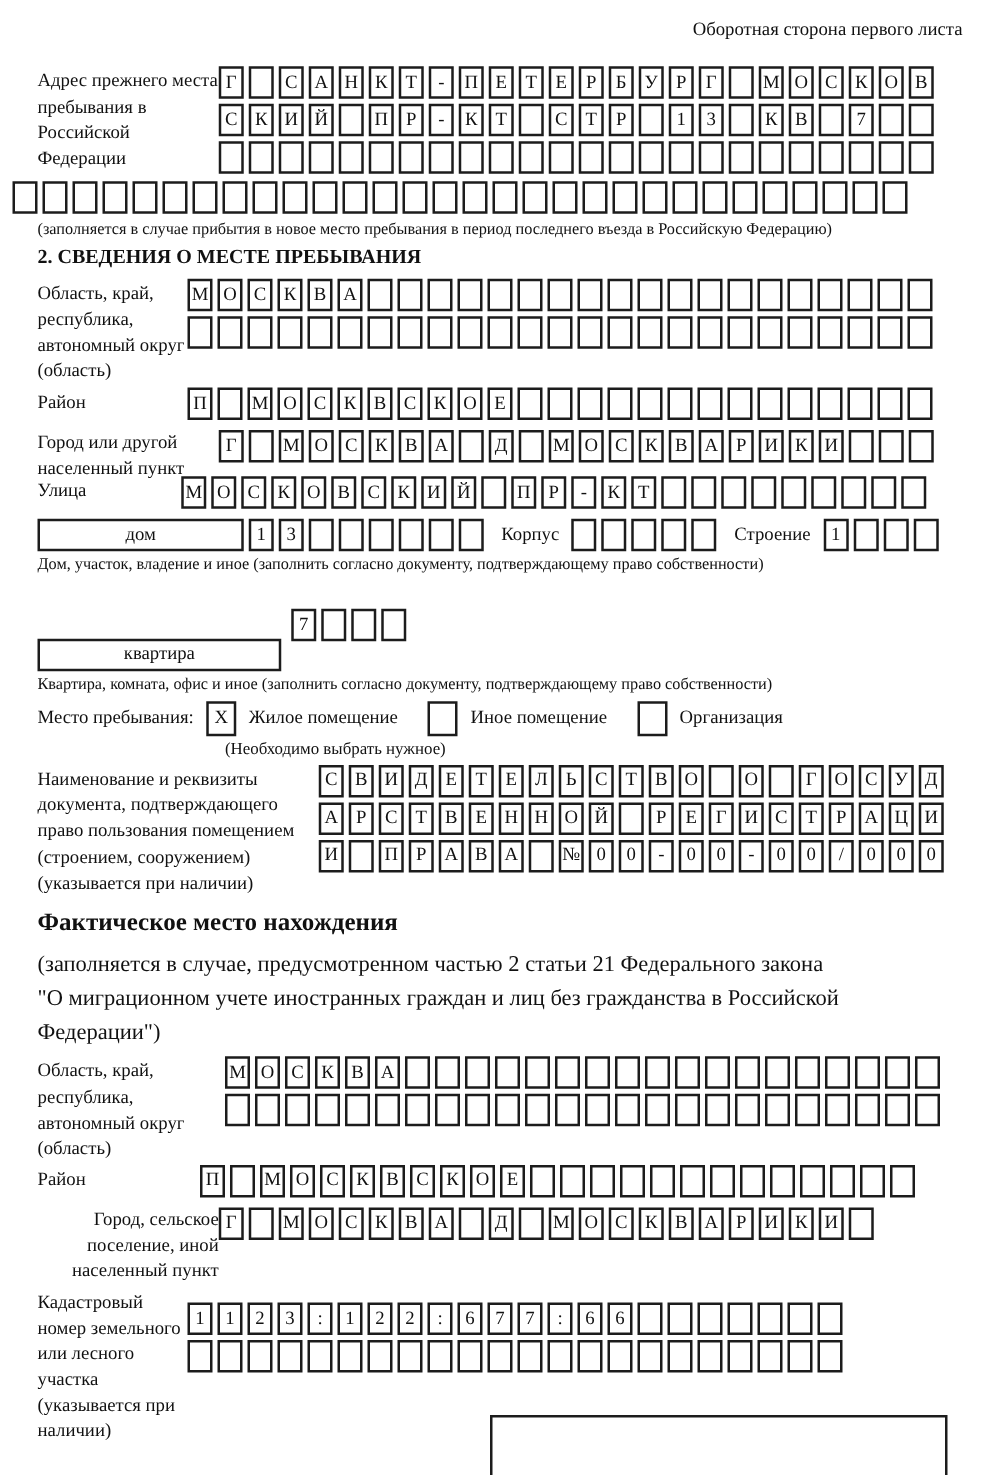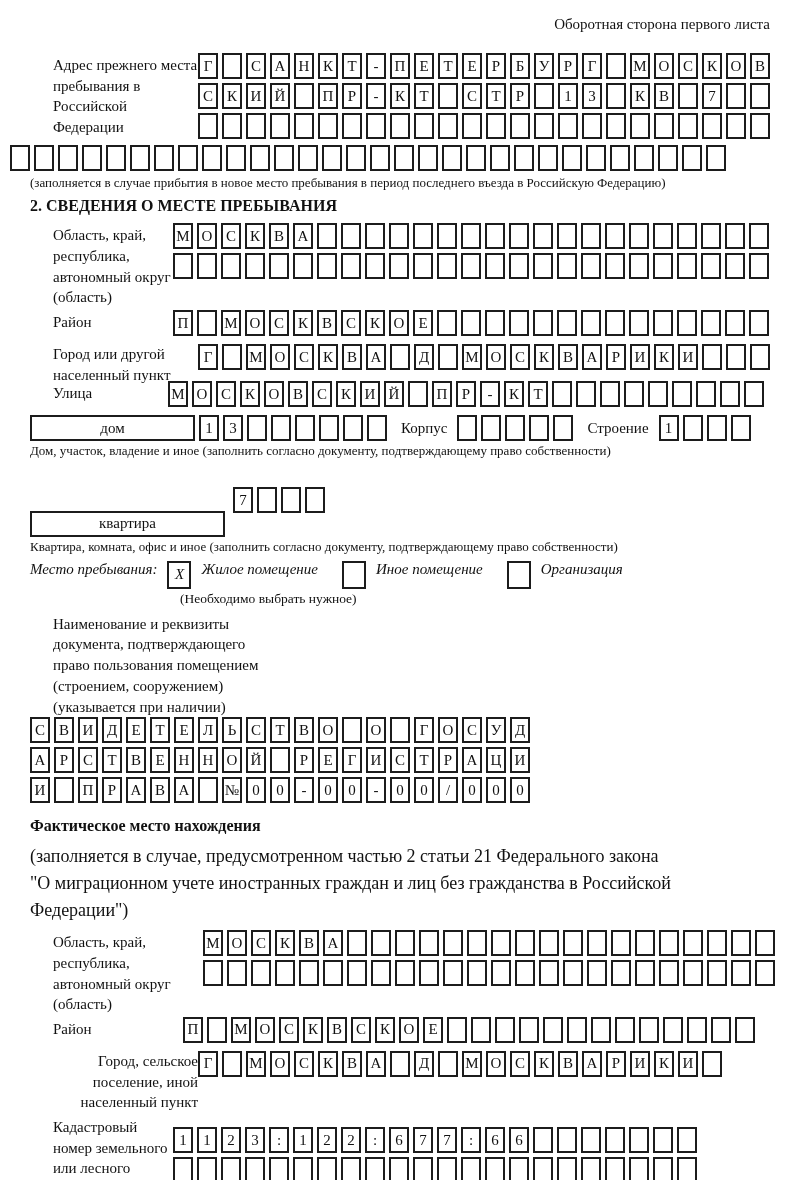--- a/index.html
+++ b/index.html
@@ -6,42 +6,42 @@
   body {
     width:800px; height:1180px; overflow:hidden; box-sizing:border-box;
     padding:16px 30px 10px 30px;
     font-family:"Liberation Serif", serif; color:#111; font-size:15px;
   }
   .right { text-align:right; }
   .center { text-align:left; }
   .bold { font-weight:bold; }
 
   .field { display:flex; align-items:flex-start; margin-bottom:2px; }
-  .flabel { flex:0 0 auto; line-height:1.38; padding-top:2px;margin-left:23px; }
+  .flabel { flex:0 0 auto; line-height:1.38; padding-top:2px; }
   .frows { flex:1 1 auto; }
 
   .boxrow { display:flex; gap:4px; margin-bottom:4px; flex-wrap:nowrap; }
   .cbox {
     flex:0 0 auto; width:16px; height:22px; border:2px solid #1c1c1c;
     display:flex; align-items:center; justify-content:center;
     font-size:15px; line-height:1; background:#fff;
   }
   .fullrow { margin-left:-20px; margin-top:1px; }
 
   .caption { font-size:13px; line-height:1.25; margin:2px 0 4px 0; }
   .sec-title { font-size:16px; margin:6px 0 8px 0; }
 
   .widebox {
     border:2px solid #1c1c1c; height:22px; display:flex;
     align-items:center; justify-content:center; background:#fff; flex:0 0 auto;
   }
   .domrow { display:flex; align-items:center; gap:4px; margin:4px 0 2px 0; }
   .inline-label { padding:0 6px 0 10px; white-space:nowrap; }
 
-  .chkrow { display:flex; align-items:flex-start; margin:6px 0 2px 0;font-style:italic; }
+  .chkrow { display:flex; align-items:center; margin:6px 0 2px 0; }
   .chk { width:20px; height:24px; margin:0 10px; }
   .chkrow .opt-label { margin-right:14px; }
 
   .fact-note { font-size:18px; line-height:1.5; }
 
   .stamp-box {
     width:362px; height:172px; border:2px solid #1c1c1c; background:#fff;
     margin-left:362px; margin-top:-26px;
   }
   .note-small { font-size:13.5px; }
@@ -374,21 +374,21 @@
   <span>Место пребывания:</span>
   <span class="cbox chk">X</span>
   <span class="opt-label">Жилое помещение</span>
   <span class="cbox chk"></span>
   <span class="opt-label">Иное помещение</span>
   <span class="cbox chk"></span>
   <span class="opt-label">Организация</span>
 </div>
 <div class="caption note-small" style="margin-left:150px;">(Необходимо выбрать нужное)</div>
 
-<div class="field" style="margin-top:4px;flex-direction:column;">
+<div class="field" style="margin-top:4px;">
   <div class="flabel doc-label">Наименование и реквизиты документа, подтверждающего право пользования помещением (строением, сооружением) (указывается при наличии)</div>
   <div class="frows">
     <div class="boxrow">
         <span class="cbox">С</span>
         <span class="cbox">В</span>
         <span class="cbox">И</span>
         <span class="cbox">Д</span>
         <span class="cbox">Е</span>
         <span class="cbox">Т</span>
         <span class="cbox">Е</span>
@@ -449,21 +449,21 @@
         <span class="cbox">0</span>
         <span class="cbox">0</span>
         <span class="cbox">/</span>
         <span class="cbox">0</span>
         <span class="cbox">0</span>
         <span class="cbox">0</span>
       </div>
   </div>
 </div>
 
-<div class="center bold" style="font-size:16px; margin:10px 0 8px 0;">Фактическое место нахождения</div>
+<div class="center bold" style="font-size:20px; margin:10px 0 8px 0;">Фактическое место нахождения</div>
 <div class="center fact-note">(заполняется в случае, предусмотренном частью 2 статьи 21 Федерального закона</div>
 <div class="center fact-note" style="margin-bottom:6px;">"О миграционном учете иностранных граждан и лиц без гражданства в Российской Федерации")</div>
 
 <div class="field">
   <div class="flabel" style="width:150px;">Область, край, республика, автономный округ (область)</div>
   <div class="frows">
     <div class="boxrow">
         <span class="cbox">М</span>
         <span class="cbox">О</span>
         <span class="cbox">С</span>

